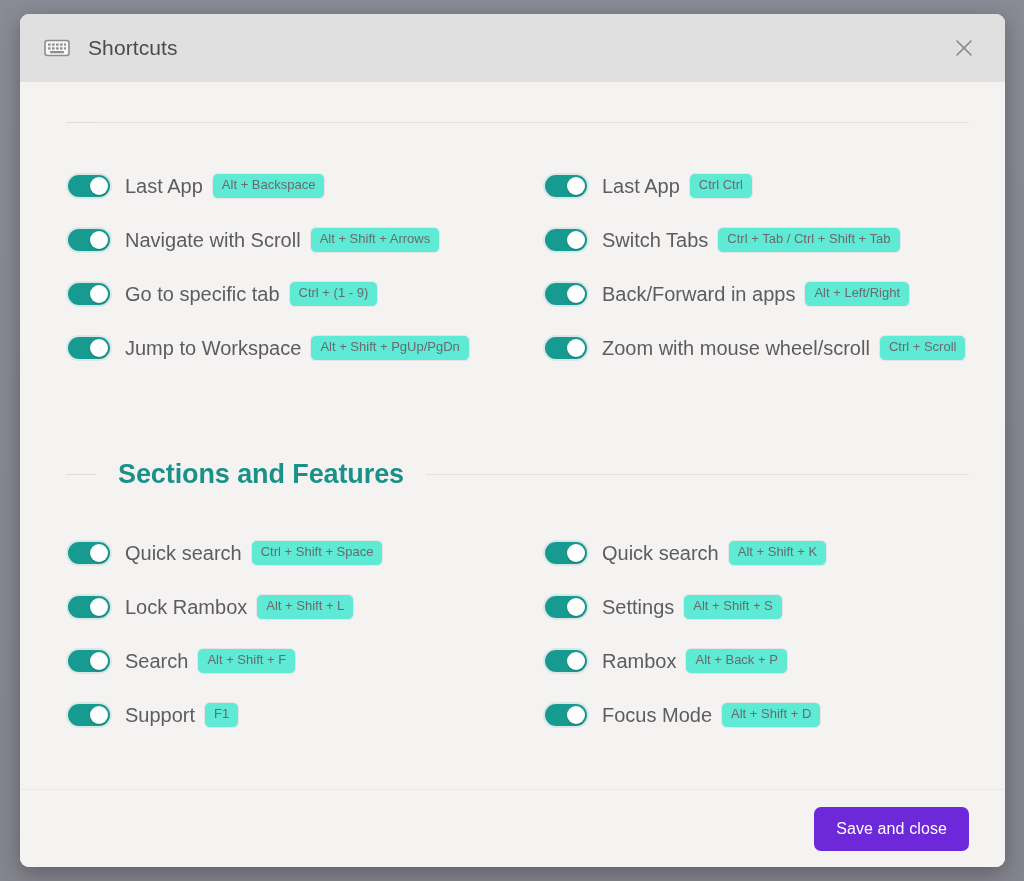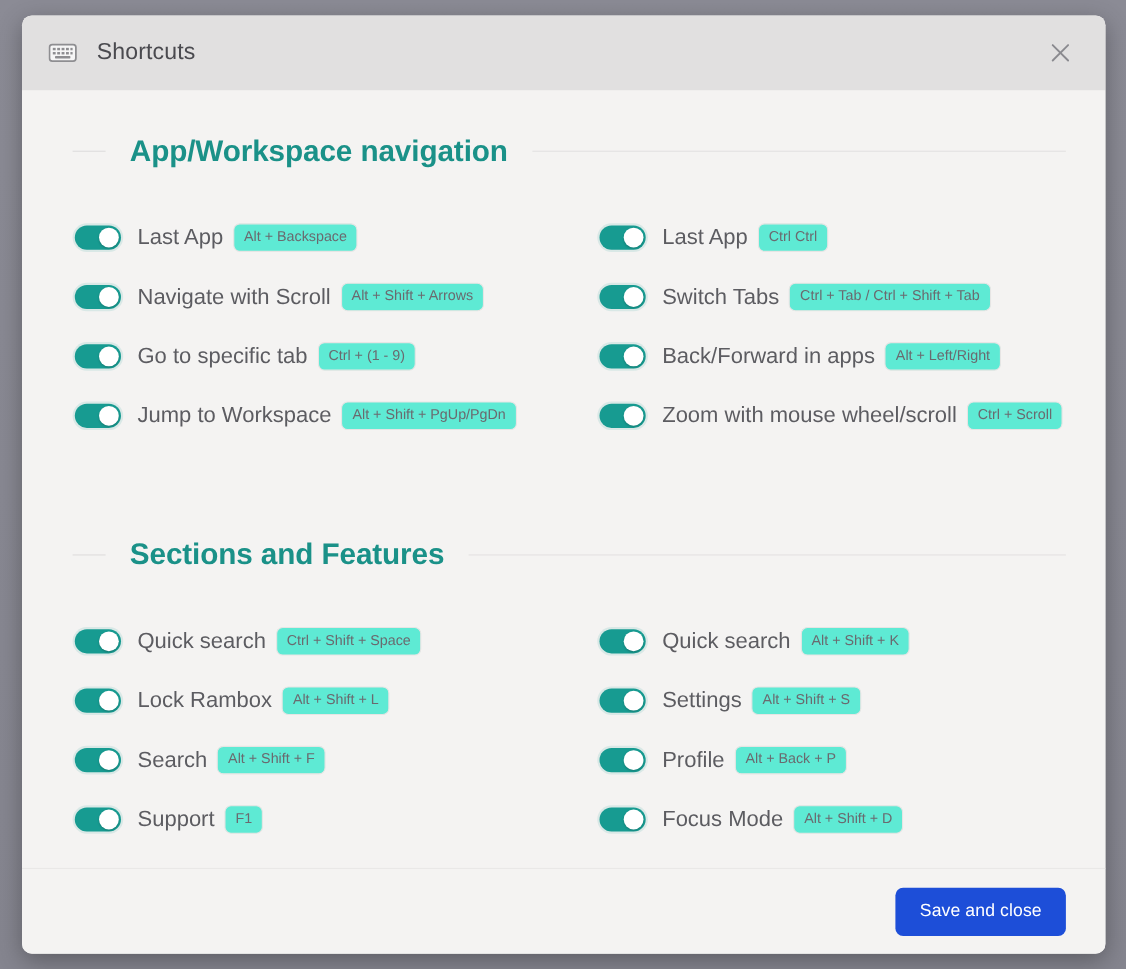--- a/index.html
+++ b/index.html
@@ -181,21 +181,21 @@
     height: 78px;
     border-top: 1px solid #e9e8e7;
     display: flex;
     align-items: center;
     justify-content: flex-end;
     padding-right: 36px;
     background: #f4f3f2;
   }
 
   .save-btn {
-    background: #1d4ed8;
+    background: #6d28d9;
     color: #ffffff;
     border: none;
     border-radius: 7px;
     font-size: 16px;
     font-family: "Liberation Sans", sans-serif;
     padding: 13px 22px;
     cursor: pointer;
     letter-spacing: .1px;
   }
 </style>
@@ -230,21 +230,20 @@
         <line x1="17" y1="3" x2="3" y2="17" stroke="#8a8a8f" stroke-width="1.7" stroke-linecap="round"></line>
       </svg>
     </button>
   </div>
 
   <div class="modal-body">
 
     <div class="section">
       <div class="section-head">
         <span class="rule-left"></span>
-        <span class="section-title">App/Workspace navigation</span>
         <span class="rule-right"></span>
       </div>
       <div class="grid">
 
         <div class="shortcut-row">
           <button class="toggle">
               <span class="knob"></span>
             </button>
           <span class="sc-label">Last App</span>
           <span class="keycap">Alt + Backspace</span>
@@ -347,21 +346,21 @@
           <button class="toggle">
               <span class="knob"></span>
             </button>
           <span class="sc-label">Search</span>
           <span class="keycap">Alt + Shift + F</span>
         </div>
         <div class="shortcut-row col-right">
           <button class="toggle">
               <span class="knob"></span>
             </button>
-          <span class="sc-label">Profile</span>
+          <span class="sc-label">Rambox</span>
           <span class="keycap">Alt + Back + P</span>
         </div>
 
         <div class="shortcut-row">
           <button class="toggle">
               <span class="knob"></span>
             </button>
           <span class="sc-label">Support</span>
           <span class="keycap">F1</span>
         </div>

